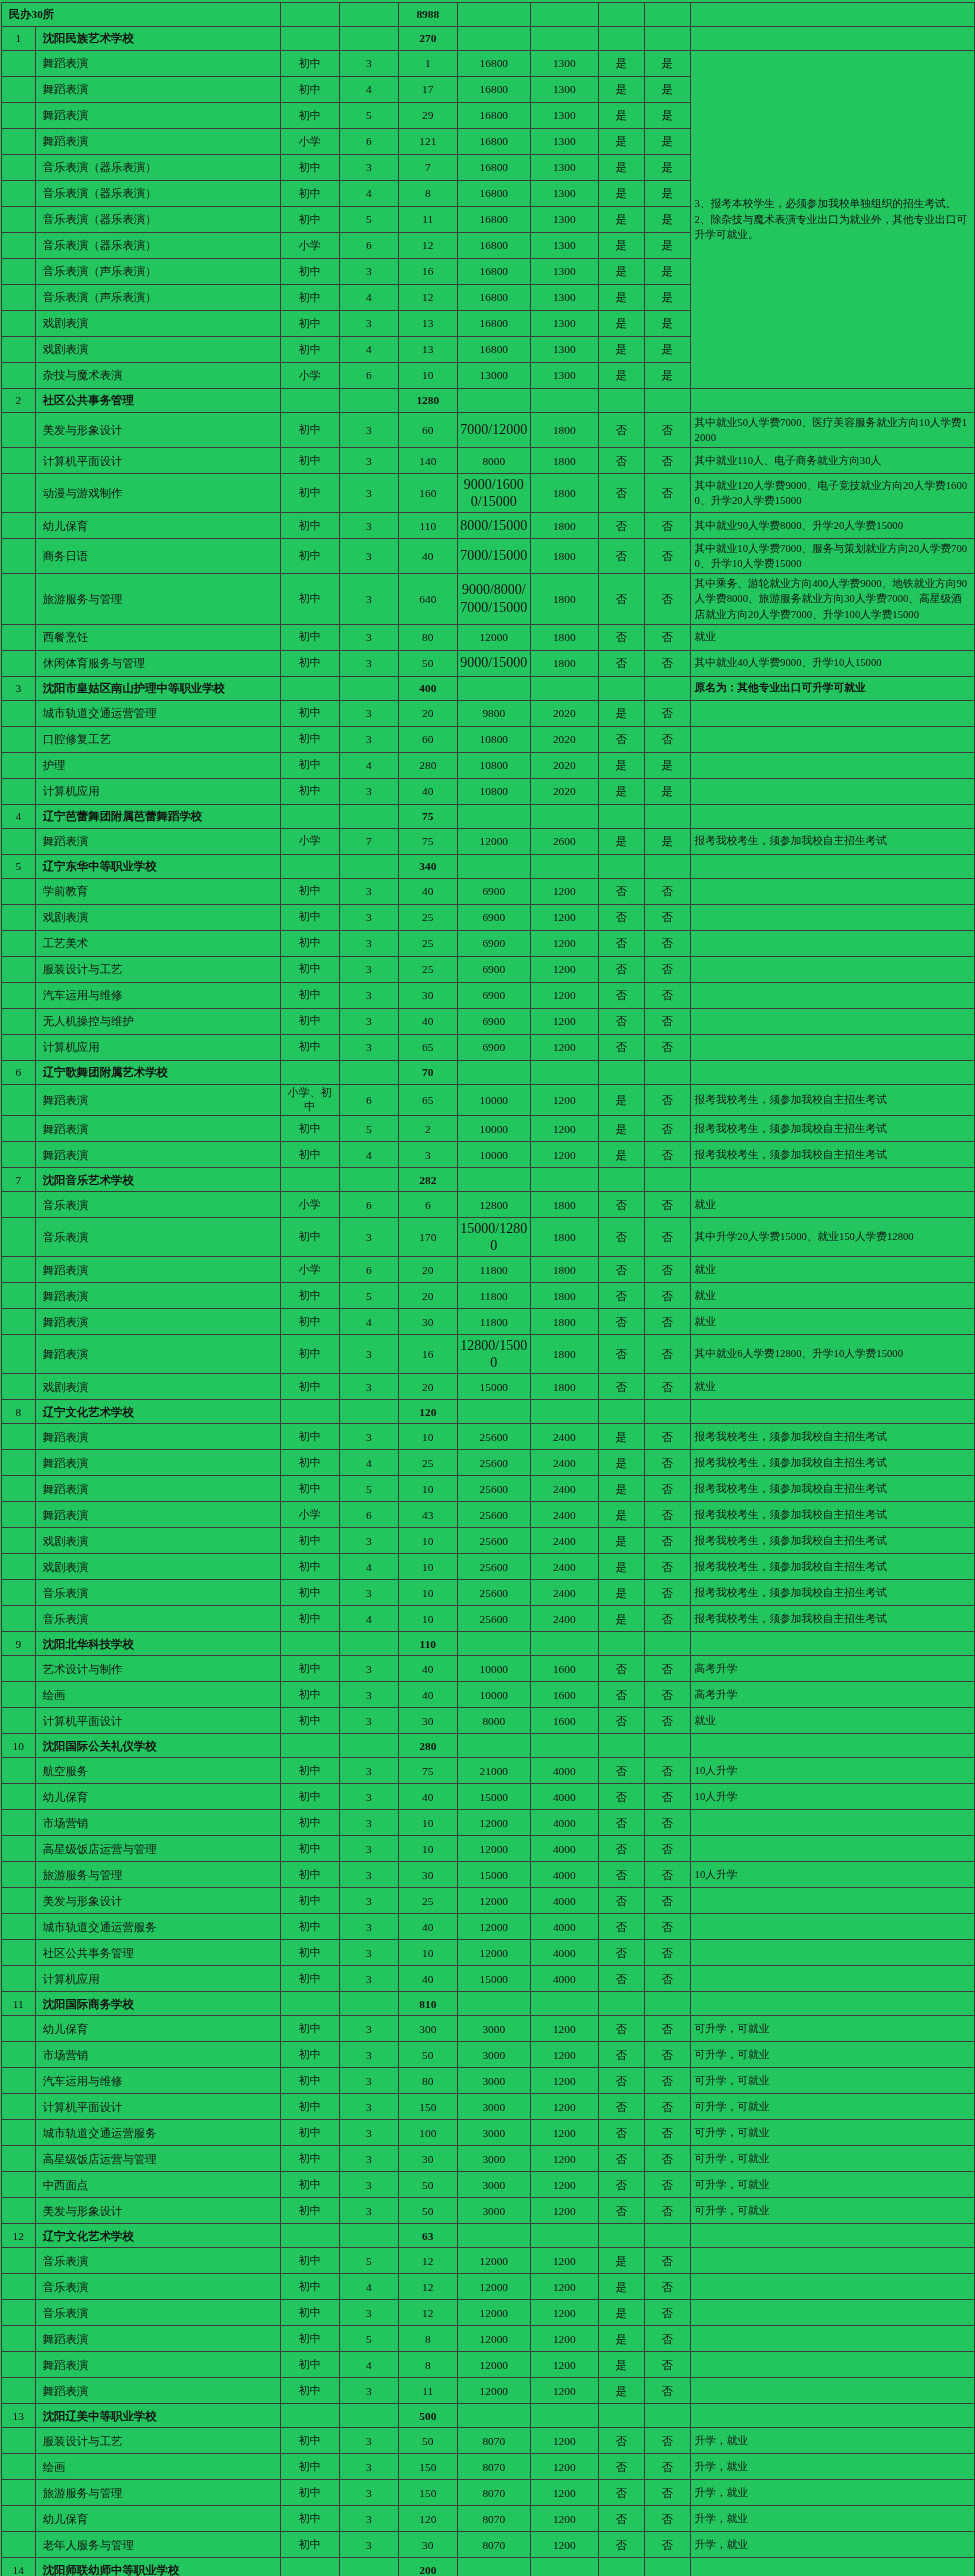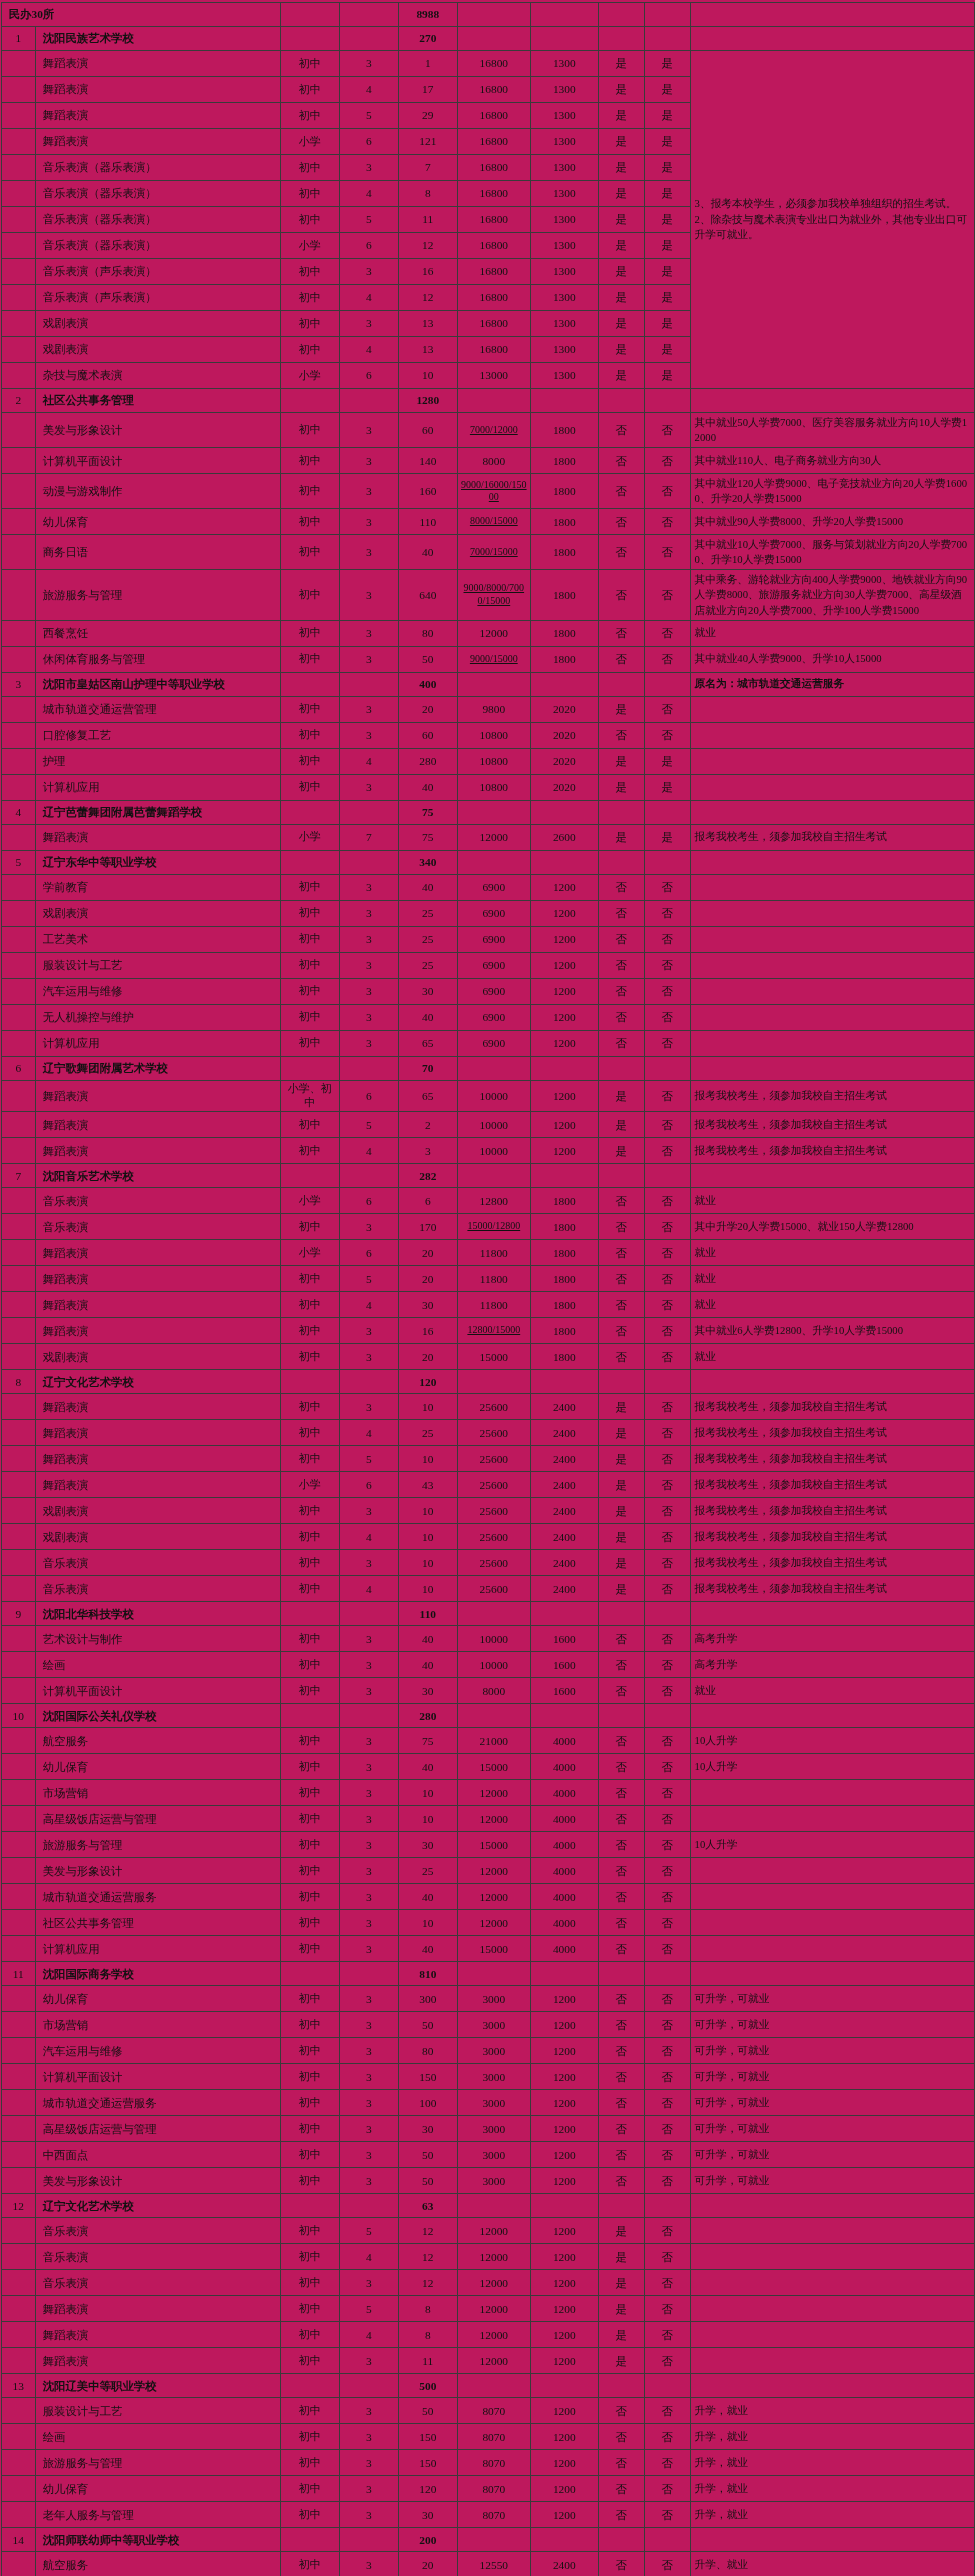--- a/index.html
+++ b/index.html
@@ -1,36 +1,36 @@
 <!DOCTYPE html>
 <html style="font-size:12.2px"><head>
 <meta charset="utf-8">
 <style>
   html,body{margin:0;padding:0;background:#fff;}
   .sheet{
-    width:976px;height:2576px;overflow:hidden;background:#be185d;
+    width:976px;height:2576px;overflow:hidden;background:#22c55e;
     font-family:"Liberation Serif","DejaVu Serif",serif;color:#111;
   }
   table.roster{
     border-collapse:collapse;table-layout:fixed;width:974px;margin:1.5px 0 0 0.8px;
   }
   td{
     border:0.8px solid #3a3a3a;
     font-size:11.4px;line-height:1.25;
     padding:1.5px 2.3px;vertical-align:middle;
     overflow:hidden;word-break:break-all;
   }
   tr.group-row td{height:20.6px;border-bottom:1.5px solid #3a3a3a;}
   tr.school-row td{height:20px;border-top:1.5px solid #3a3a3a;border-bottom:1.5px solid #3a3a3a;}
   tr.program-row td{height:22px;}
   .c-center{text-align:center;}
   .c-name{text-align:left;padding-left:6.9px;}
   .bold{font-weight:bold;}
   .c-tuition{text-align:center;}
-  .c-tuition.small{font-size:10px;text-decoration:underline;}
+  .c-tuition.small{font-size:14px;}
   .c-remark{text-align:left;font-size:10.7px;padding-left:3.8px;padding-right:3px;line-height:1.45;}
   .c-level{font-size:11px;}
 </style>
 </head>
 <body>
 
 <div class="sheet">
   <table class="roster">
     <colgroup>
       <col style="width:34px">
@@ -323,21 +323,21 @@
         <tr class="school-row">
           <td class="c-center">3</td>
           <td class="c-name bold">沈阳市皇姑区南山护理中等职业学校</td>
           <td></td>
           <td></td>
           <td class="c-center bold">400</td>
           <td></td>
           <td></td>
           <td></td>
           <td></td>
-          <td class="c-remark bold">原名为：城市轨道交通运营服务</td>
+          <td class="c-remark bold">原名为：其他专业出口可升学可就业</td>
         </tr>
         <tr class="program-row">
           <td></td>
           <td class="c-name">城市轨道交通运营管理</td>
           <td class="c-center c-level">初中</td>
           <td class="c-center">3</td>
           <td class="c-center">20</td>
           <td class="c-tuition">9800</td>
           <td class="c-center">2020</td>
           <td class="c-center">是</td>

